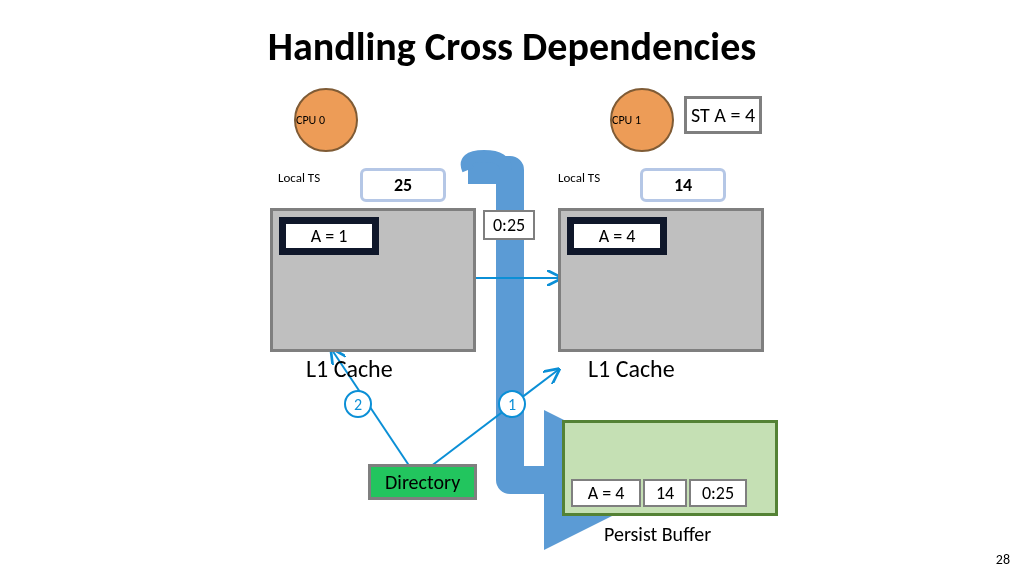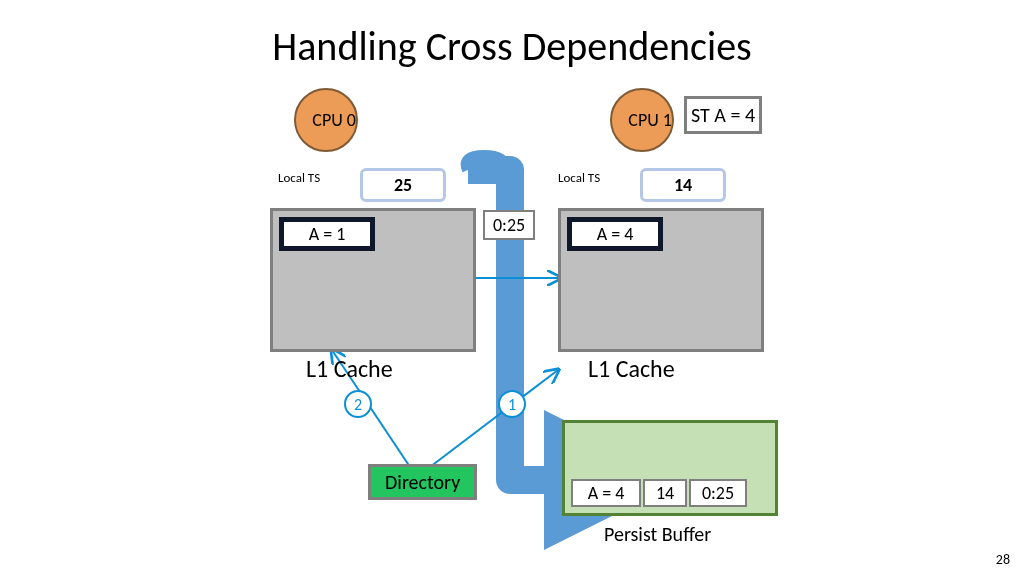--- a/index.html
+++ b/index.html
@@ -1,27 +1,27 @@
 <!DOCTYPE html>
 <html><head>
 <meta charset="utf-8">
 <style>
   html,body{margin:0;padding:0;width:1024px;height:576px;background:#fff;font-family:"Calibri","Segoe UI",Arial,sans-serif;color:#000;position:relative}
   .stage{position:absolute;left:0;top:0;width:1024px;height:576px}
-  .title{position:absolute;width:100%;text-align:center;top:22px;font-size:40px;font-weight:400}
+  .title{position:absolute;width:100%;text-align:center;top:22px;font-size:40px;font-weight:700}
   .pagenum{position:absolute;right:14px;bottom:8px;color:#000000;font-size:14px}
 
-  .cpu{position:absolute;width:60px;height:60px;border-radius:50%;background:#ed9c57;border:2px solid #7f5b35;display:flex;align-items:center;justify-content:flex-end;font-size:18px}
+  .cpu{position:absolute;width:60px;height:60px;border-radius:50%;background:#ed9c57;border:2px solid #7f5b35;display:flex;align-items:center;justify-content:flex-start;font-size:12px}
   .inst{position:absolute;border:3px solid #7f7f7f;background:#fff;padding:4px 4px;font-size:20px}
 
   .ltslabel{position:absolute;font-size:13px}
   .tsbox{position:absolute;width:80px;height:28px;border:3px solid #b5c7e6;border-radius:6px;background:#fff;display:flex;align-items:center;justify-content:center;font-size:18px;font-weight:700}
 
   .cache{position:absolute;width:200px;height:138px;background:#bfbfbf;border:3px solid #7f7f7f}
-  .cell{position:absolute;border:5px solid #0f172a;background:#fff;display:flex;align-items:center;justify-content:center;font-size:18px}
+  .cell{position:absolute;border:7px solid #0f172a;background:#fff;display:flex;align-items:center;justify-content:center;font-size:18px}
   .cachelabel{position:absolute;font-size:24px}
 
   .dirbox{position:absolute;border:3px solid #7f7f7f;background:#22c55e;padding:3px 14px;font-size:20px}
 
   .pbuf{position:absolute;width:210px;height:90px;background:#c5e0b4;border:3px solid #548235}
   .pbuf .slot{position:absolute;border:2px solid #7f7f7f;background:#fff;display:flex;align-items:center;justify-content:center;font-size:18px}
   .pbuflabel{position:absolute;font-size:20px}
 
   .msg{position:absolute;border:2px solid #7f7f7f;background:#fff;padding:2px 8px;font-size:18px}
 

